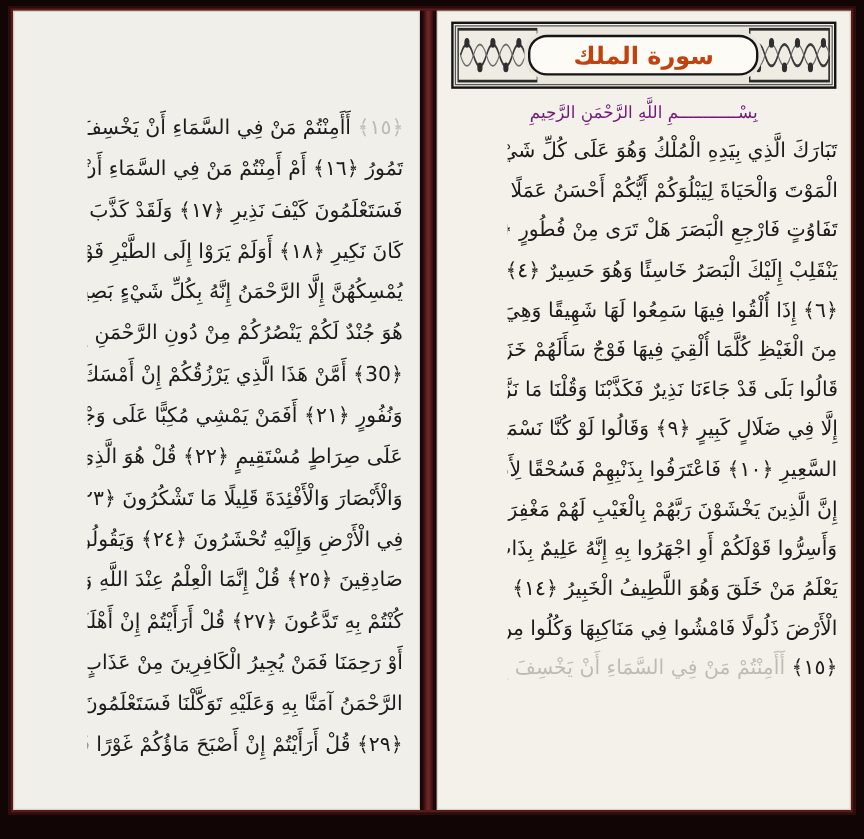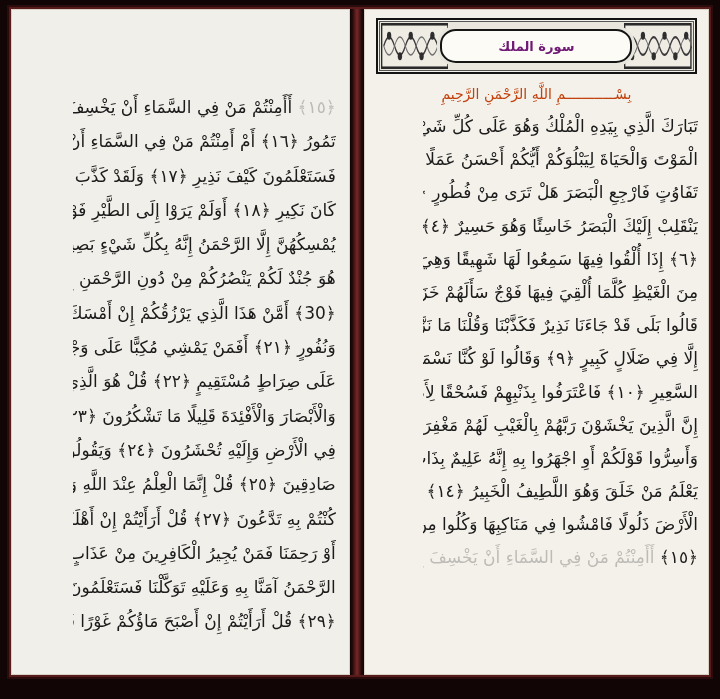--- a/index.html
+++ b/index.html
@@ -28,23 +28,23 @@
   
   .surah-header{display:flex;align-items:stretch;height:46px;margin:2px 1px 4px 1px;
     border:2px solid #141414;box-shadow:inset 0 0 0 1px #f4f1ea, inset 0 0 0 2px #555;
     background:#e9e6de;padding:3px;position:relative;}
   .ornament{flex:1;overflow:hidden;}
   .ornament svg{display:block;width:100%;height:100%;}
   .cartouche{align-self:center;height:30px;min-width:188px;background:#fcfbf6;
     border:2px solid #151515;border-radius:16px/15px;display:flex;align-items:center;
     justify-content:center;margin:0 -8px;position:relative;z-index:2;
     box-shadow:0 0 0 3px #e9e6de;}
-  .surah-title{font-size:13px;font-weight:bold;color:#701a75;direction:rtl;}
+  .surah-title{font-size:20px;font-weight:bold;color:#c2410c;direction:rtl;}
 
-  .bismillah{direction:rtl;text-align:center;font-size:14px;color:#c2410c;
+  .bismillah{direction:rtl;text-align:center;font-size:14px;color:#701a75;
     height:32px;line-height:32px;letter-spacing:0.5px;}
 </style>
 </head>
 <body>
 
 <div class="book-frame">
   <div class="frame-inner">
     <div class="spread">
 
       <div class="page page-left">

